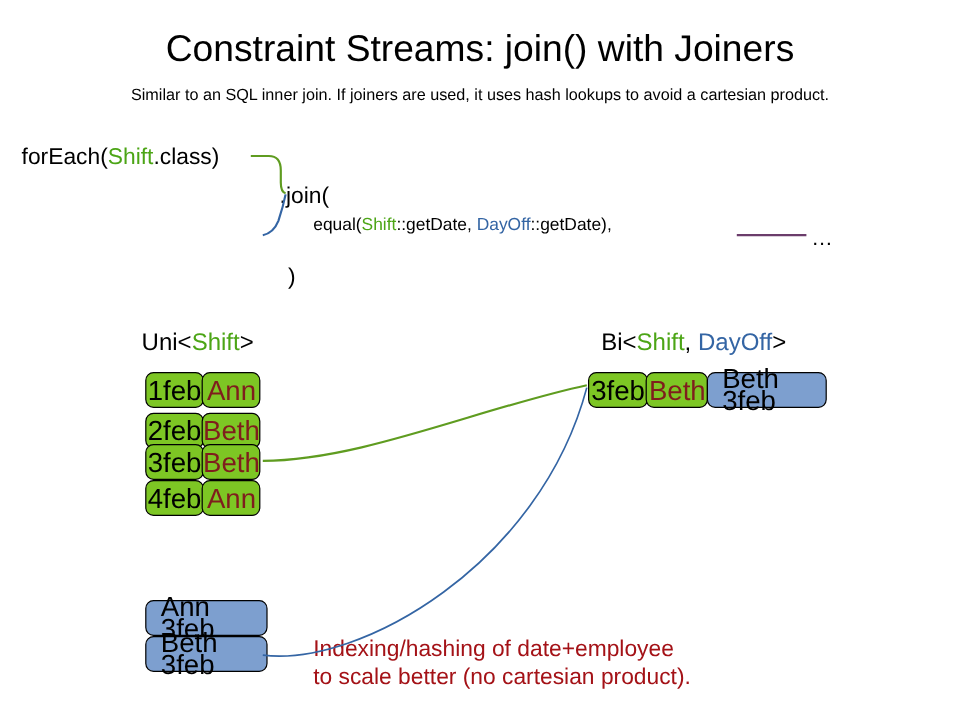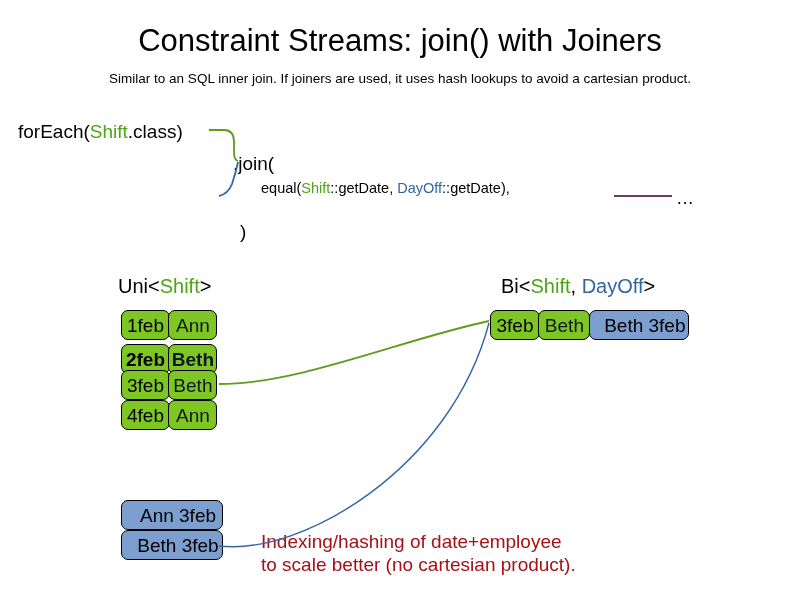--- a/index.html
+++ b/index.html
@@ -92,36 +92,36 @@
     height: 30px;
     box-sizing: border-box;
   }
   .cell {
     box-sizing: border-box;
     border: 1.6px solid #000000;
     border-radius: 7px;
     display: flex;
     align-items: center;
     justify-content: center;
-    font-size: 19px;
+    font-size: 23px;
     line-height: 19px;
     height: 30px;
   }
   .cell.green { background: #7DC624; }
   .cell.blue  { background: #7D9FCF; padding-left: 12px; }
   .cell .txt-date { color: #000000; }
-  .cell .txt-name { color: #0f172a; }
+  .cell .txt-name { color: #7f1d1d; }
   .cell .txt-plain { color: #000000; }
 
   
   .shift-row { left: 121px; }
   .shift-row .c-date { width: 49px; }
   .shift-row .c-name { width: 49px; margin-left: -1.6px; }
   #shift-row-0 { top: 310px; }
-  #shift-row-1 { top: 344px; font-weight: bold; }
+  #shift-row-1 { top: 344px; }
   #shift-row-2 { top: 370px; }
   #shift-row-3 { top: 400px; }
 
   
   .dayoff-row { left: 121px; }
   .dayoff-row .c-pair { width: 102px; }
   #dayoff-row-0 { top: 500px; }
   #dayoff-row-1 { top: 530px; }
 
   

